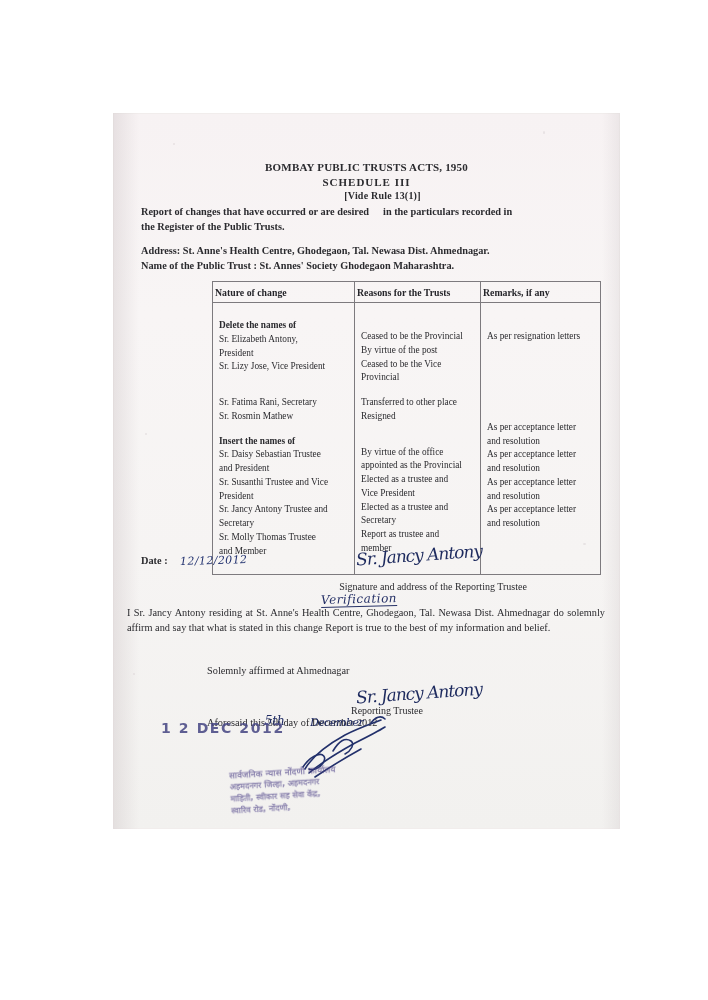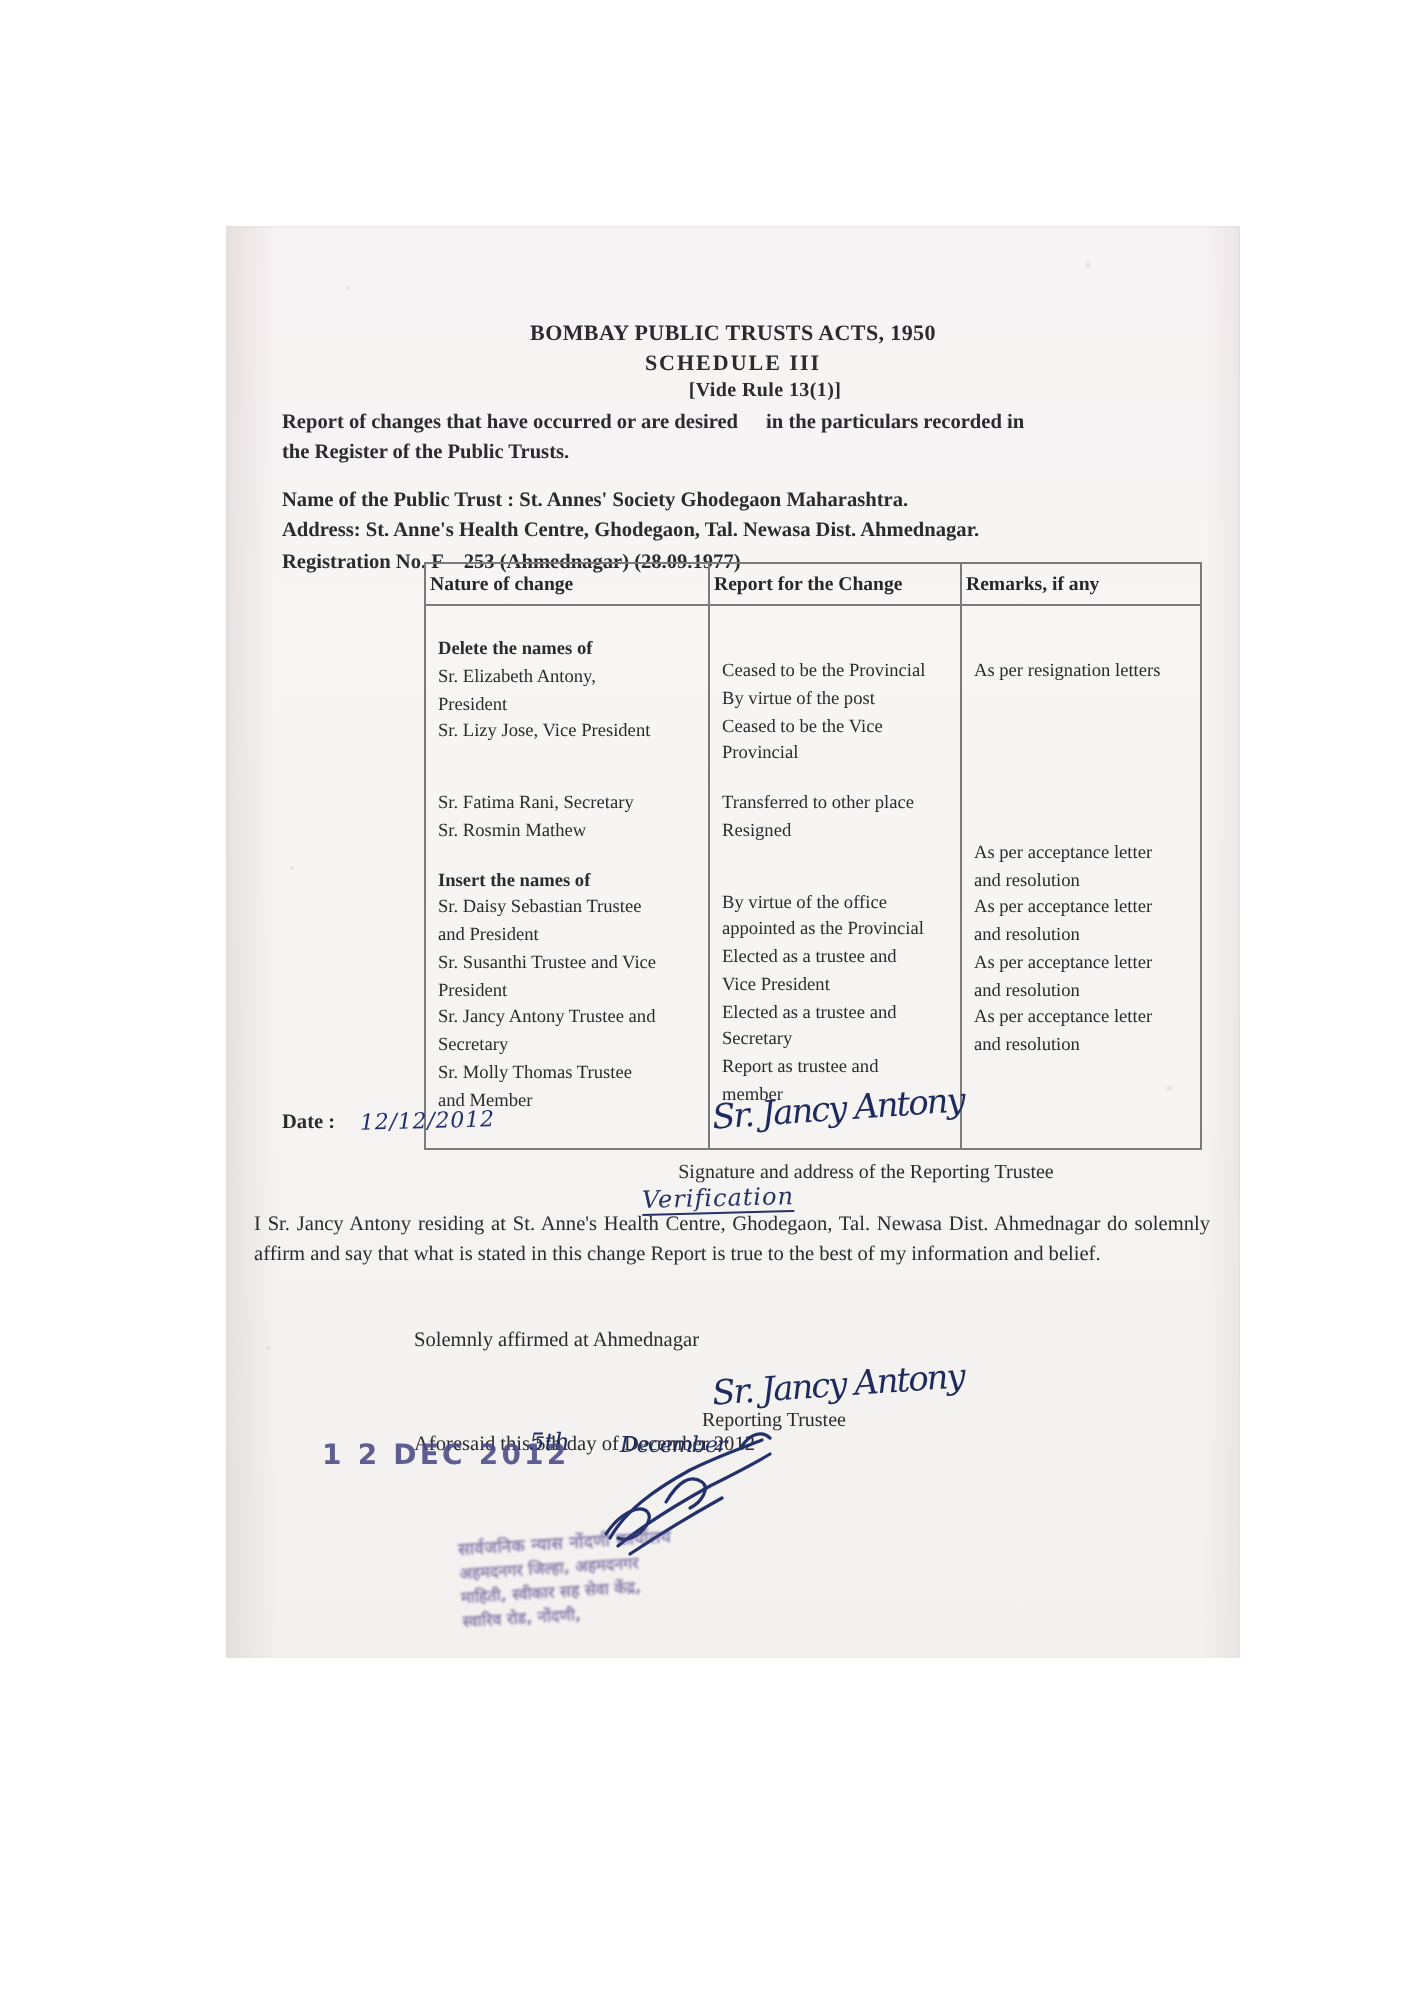--- a/index.html
+++ b/index.html
@@ -280,30 +280,29 @@
       <div class="doc-subtitle">SCHEDULE  III</div>
       <div class="doc-rule">[Vide Rule 13(1)]</div>
     </div>
 
     <div class="report-line">
       <span>Report of changes that have occurred or are desired</span><span class="gap"></span><span>in the particulars recorded in</span><br>
       <span>the Register of the Public Trusts.</span>
     </div>
 
     <div class="trust-block">
+      <div>Address:  St. Anne's Health Centre, Ghodegaon, Tal. Newasa Dist. Ahmednagar.</div>
       <div>Name of the Public Trust : St. Annes' Society Ghodegaon Maharashtra.</div>
-      <div>Address:  St. Anne's Health Centre, Ghodegaon, Tal. Newasa Dist. Ahmednagar.</div>
-      <div>Registration No. F – 253 (Ahmednagar)  (28.09.1977)</div>
     </div>
 
     <table class="change-table">
       <thead>
         <tr>
           <th class="col-a">Nature of change</th>
-          <th class="col-b">Report for the Change</th>
+          <th class="col-b">Reasons for the Trusts</th>
           <th class="col-c">Remarks, if any</th>
         </tr>
       </thead>
       <tbody>
         <tr>
           <td class="col-a pad-top">
             <div class="cell-line b">Delete the names of</div>
             <div class="cell-line">Sr. Elizabeth Antony,</div>
             <div class="cell-line">President</div>
             <div class="cell-line">Sr. Lizy Jose, Vice President</div>

